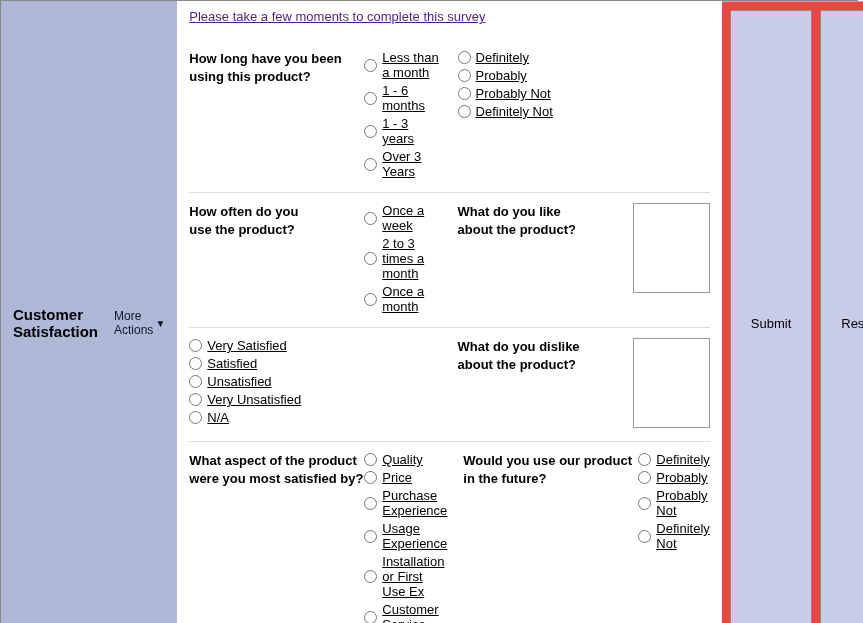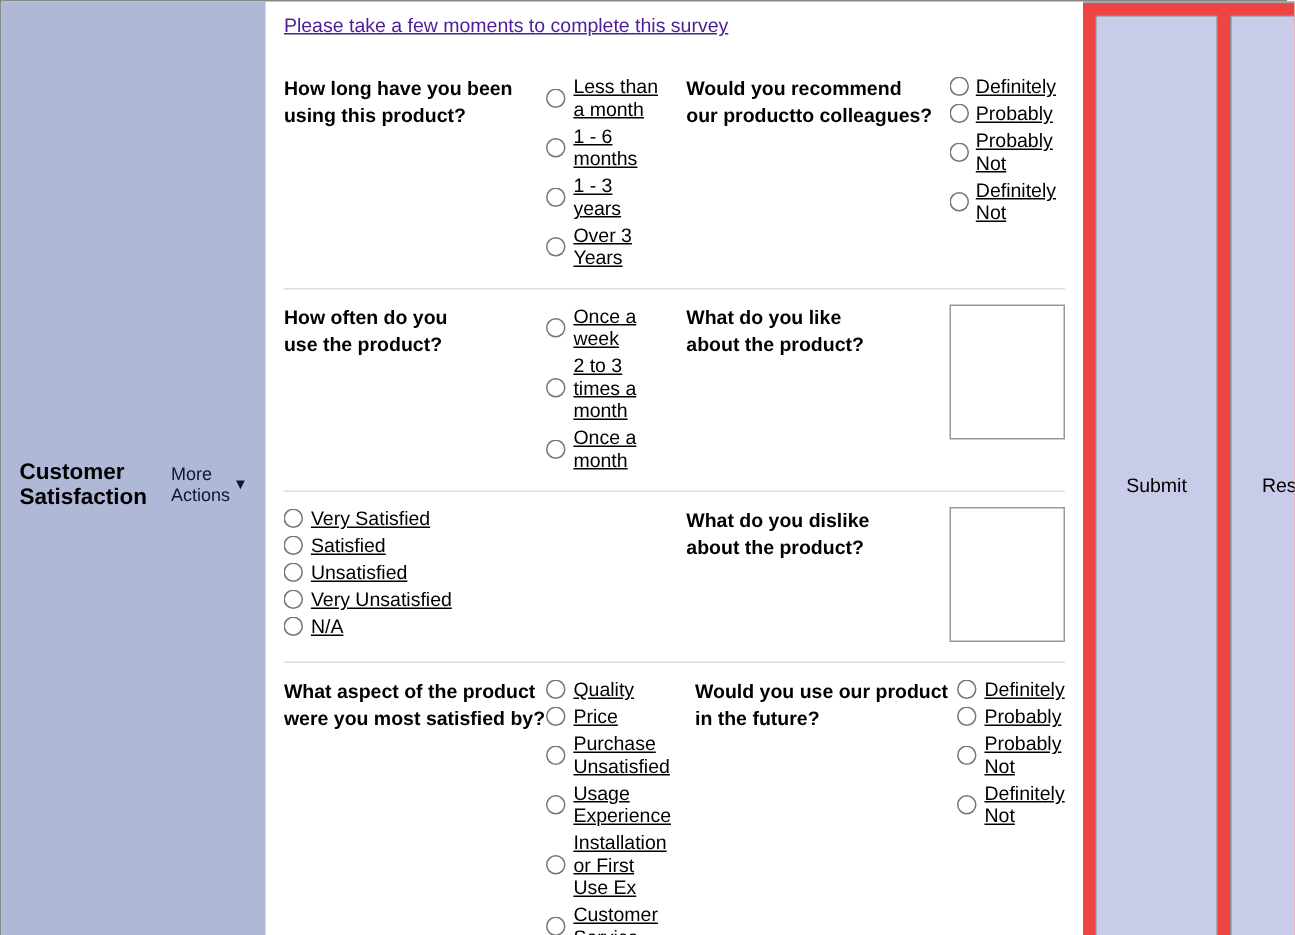--- a/index.html
+++ b/index.html
@@ -173,21 +173,20 @@
                 <span>1 - 3 years</span>
               </li>
             <li>
                 <input type="radio" name="q1" style="">
                 <span>Over 3 Years</span>
               </li>
           </ul>
         </div>
       </div>
       <div class="right-half">
-        <div class="q-label">Would you recommend<br>our productto colleagues?</div>
         <div class="q-options">
           <ul>
             <li>
                 <input type="radio" name="q2" style="">
                 <span>Definitely</span>
               </li>
             <li>
                 <input type="radio" name="q2" style="">
                 <span>Probably</span>
               </li>
@@ -275,21 +274,21 @@
             <li>
                 <input type="radio" name="q7" style="">
                 <span>Quality</span>
               </li>
             <li>
                 <input type="radio" name="q7" style="">
                 <span>Price</span>
               </li>
             <li>
                 <input type="radio" name="q7" style="">
-                <span>Purchase Unsatisfied</span>
+                <span>Purchase Experience</span>
               </li>
             <li>
                 <input type="radio" name="q7" style="">
                 <span>Usage Experience</span>
               </li>
             <li>
                 <input type="radio" name="q7" style="">
                 <span>Installation or First Use Ex</span>
               </li>
             <li>

